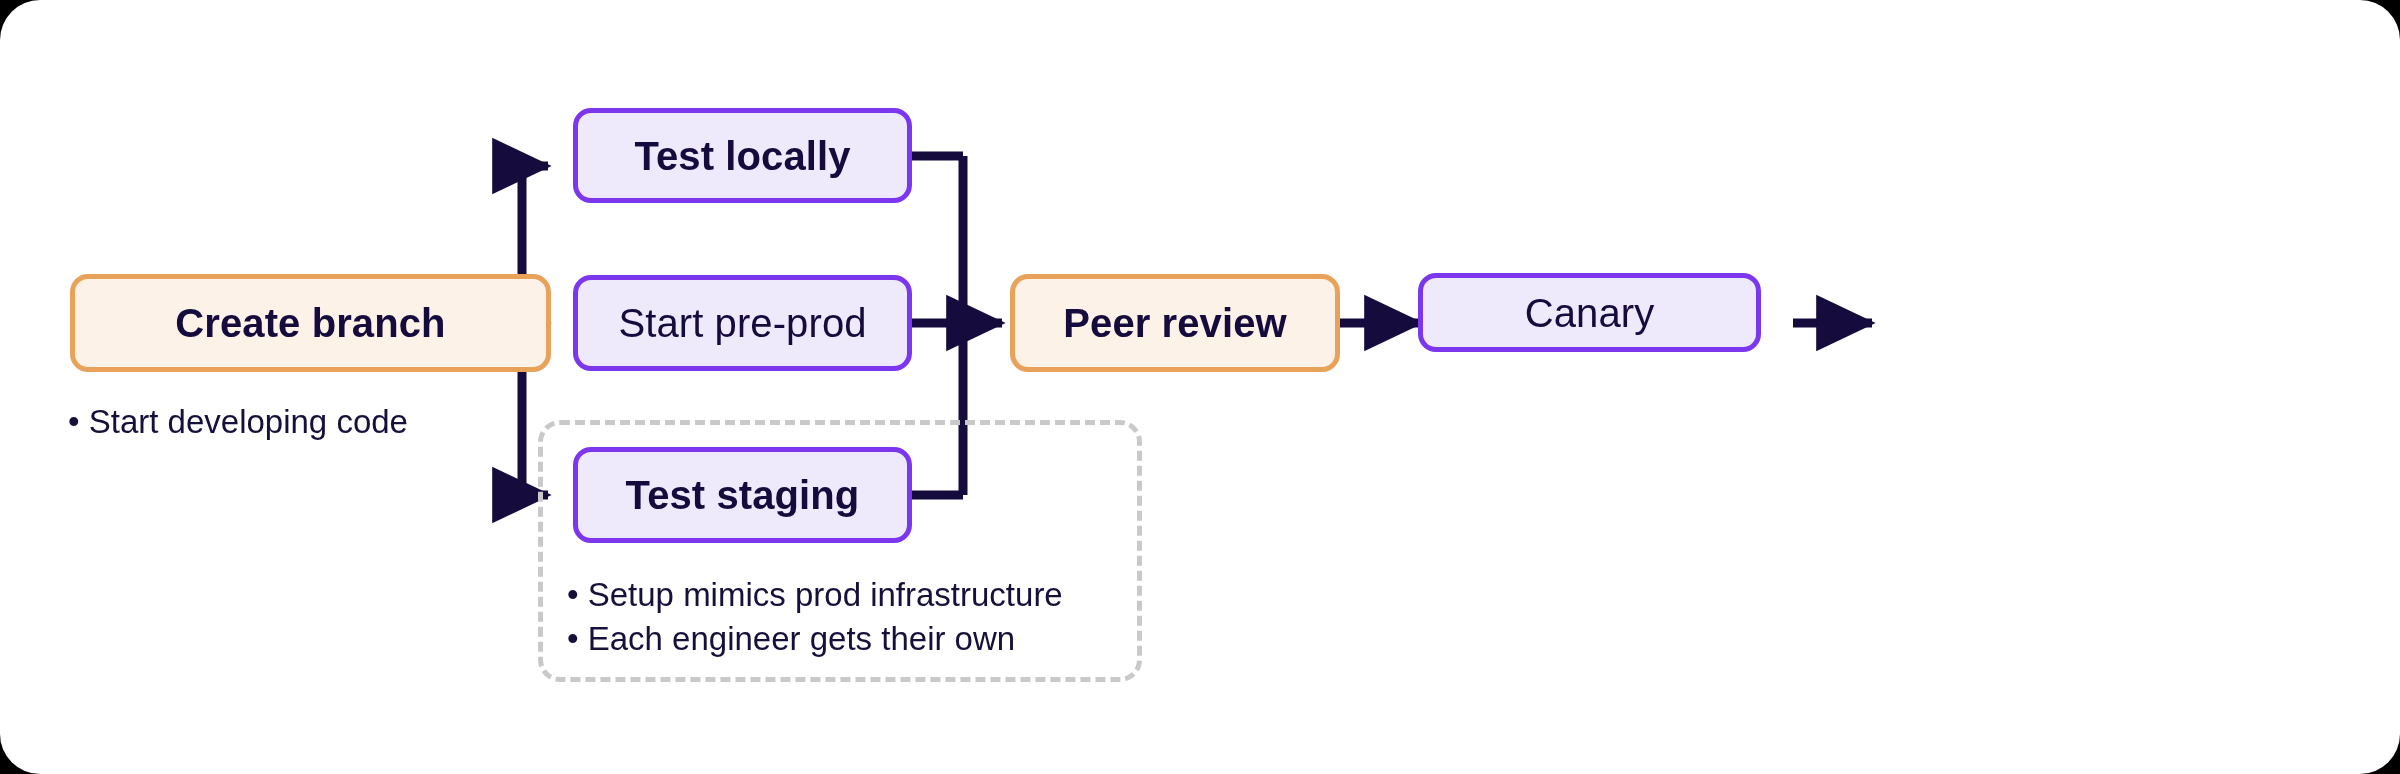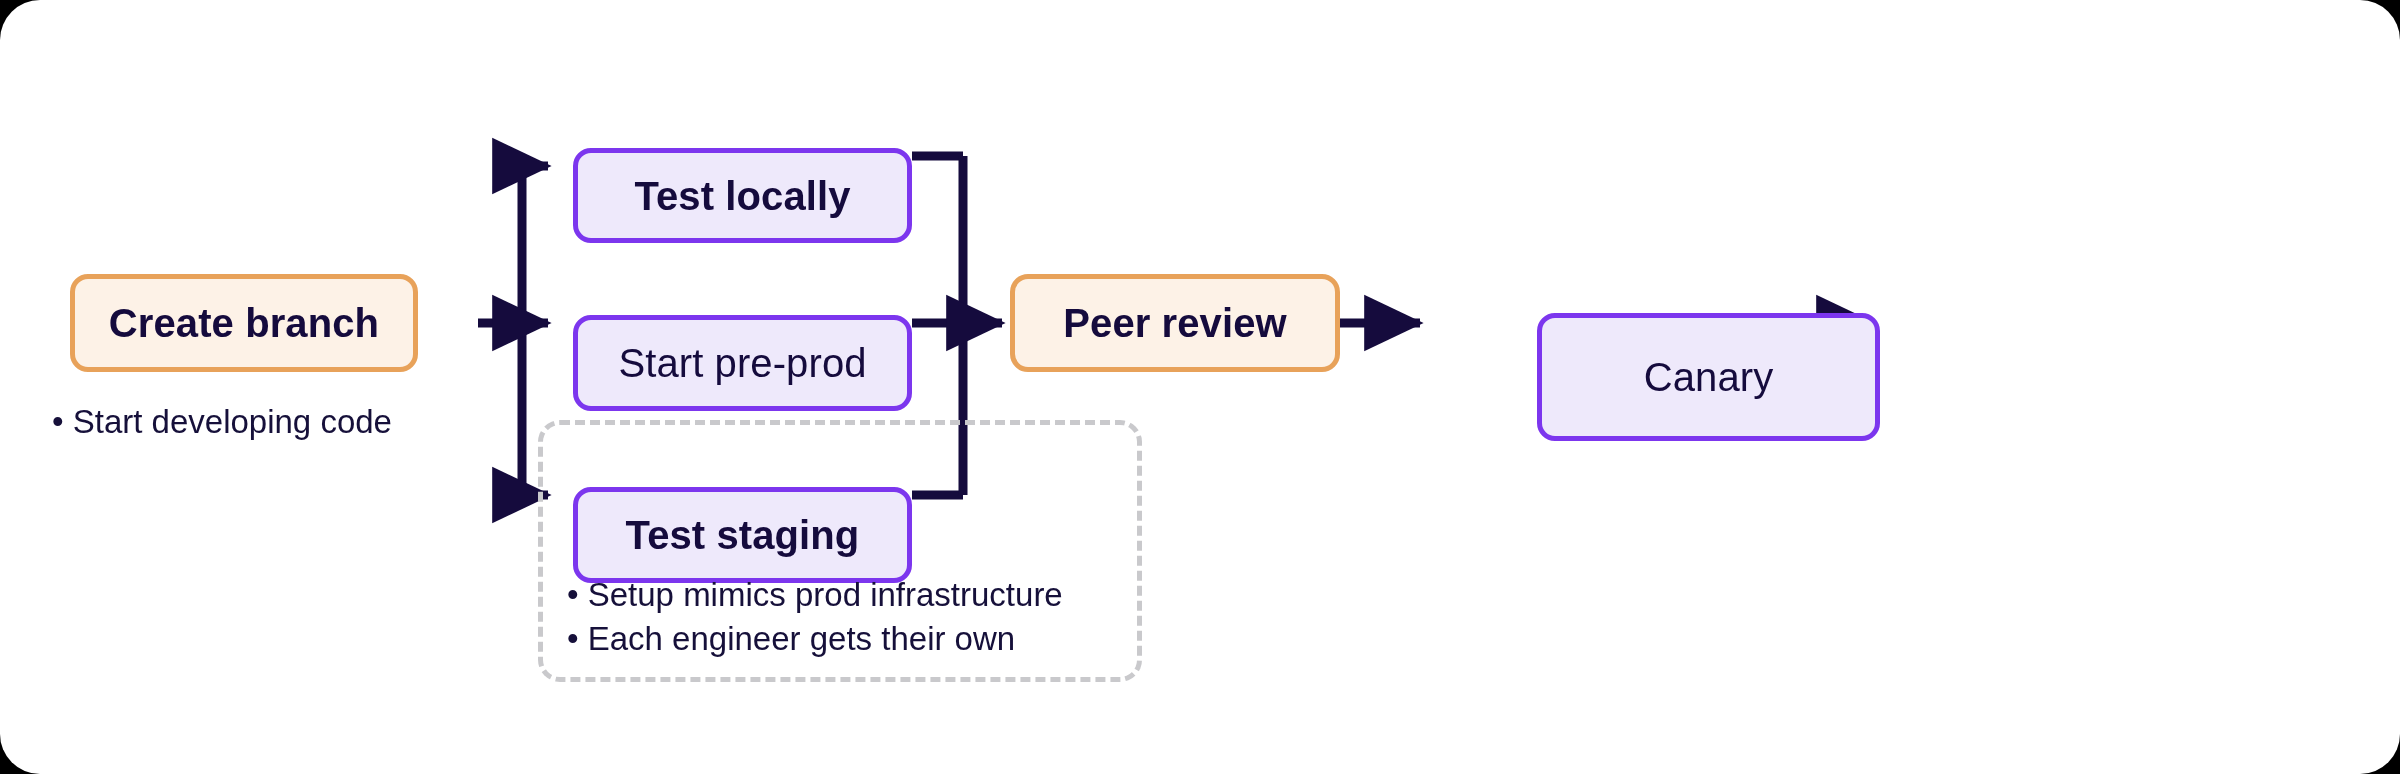--- a/index.html
+++ b/index.html
@@ -43,21 +43,20 @@
     color: #150B3D;
     z-index: 3;
   }
   .node-orange {
     background: #FDF2E7;
     border-color: #E8A25A;
   }
   .node-purple {
     background: #EEE9FB;
     border-color: #7C36EE;
-    margin-top: 40px;
   }
   .node-label {
     font-size: 40px;
     color: #150B3D;
     white-space: nowrap;
   }
   .weight-bold { font-weight: 700; }
   .weight-regular { font-weight: 400; }
 
   .note {
@@ -105,46 +104,46 @@
       <path d="M963,156 L963,495"></path>
       <path d="M963,323 L1002,323" marker-end="url(#arrowhead)"></path>
 
       <path d="M1340,323 L1420,323" marker-end="url(#arrowhead)"></path>
       <path d="M1793,323 L1872,323" marker-end="url(#arrowhead)"></path>
     </g>
   </svg>
 
   <div class="dashed-group" style="left:538px; top:420px; width:604px; height:262px;"></div>
 
-  <div class="node node-orange" style="left:70px; top:274px; width:348px; height:98px;">
+  <div class="node node-orange" style="left:70px; top:274px; width:481px; height:98px;">
     <span class="node-label weight-bold">Create branch</span>
   </div>
 
   <div class="node node-purple" style="left:573px; top:108px; width:339px; height:95px;">
     <span class="node-label weight-bold">Test locally</span>
   </div>
 
   <div class="node node-purple" style="left:573px; top:275px; width:339px; height:96px;">
     <span class="node-label weight-regular">Start pre-prod</span>
   </div>
 
   <div class="node node-orange" style="left:1010px; top:274px; width:330px; height:98px;">
     <span class="node-label weight-bold">Peer review</span>
   </div>
 
   <div class="node node-purple" style="left:573px; top:447px; width:339px; height:96px;">
     <span class="node-label weight-bold">Test staging</span>
   </div>
 
-  <div class="node node-purple" style="left:1537px; top:273px; width:343px; height:128px;">
+  <div class="node node-purple" style="left:1418px; top:273px; width:343px; height:79px;">
     <span class="node-label weight-regular">Canary</span>
   </div>
 
 
-  <div class="note" style="left:52px; top:400px;">
+  <div class="note" style="left:68px; top:400px;">
     <span class="note-line">• Start developing code</span>
   </div>
 
   <div class="note" style="left:567px; top:573px; z-index:3;">
     <span class="note-line">• Setup mimics prod infrastructure</span>
     <span class="note-line">• Each engineer gets their own</span>
   </div>
 
 </div>
 

